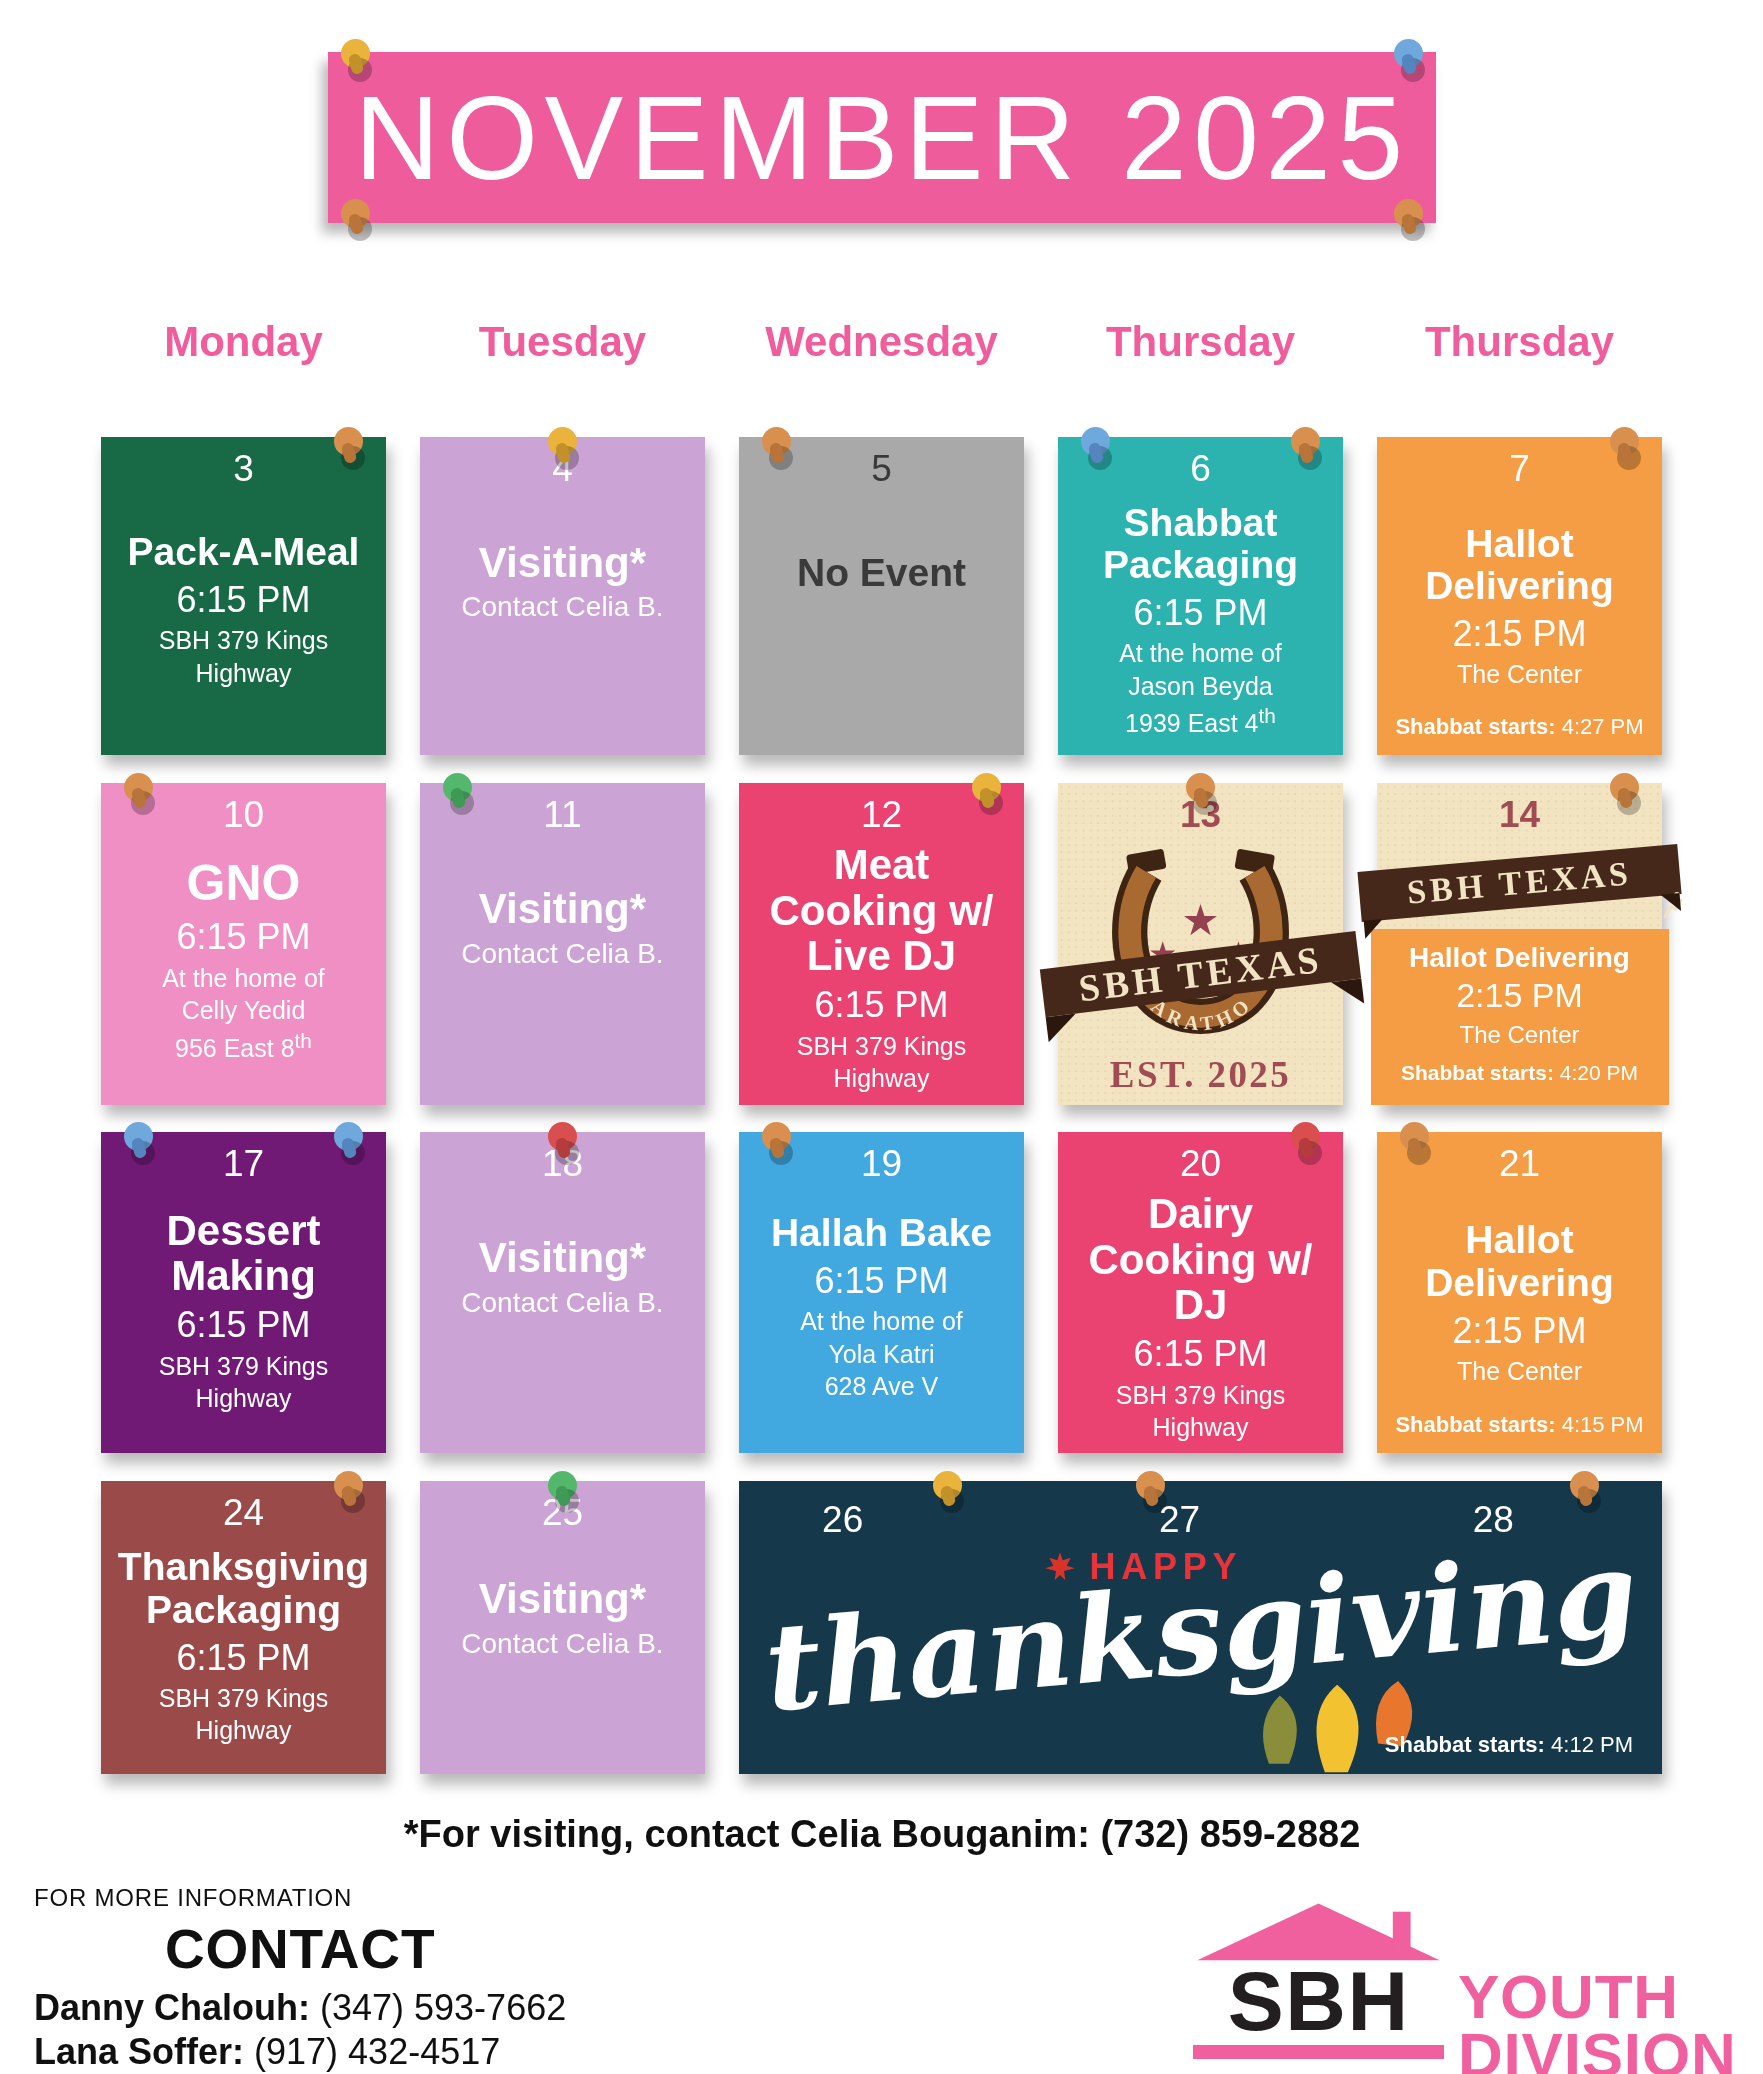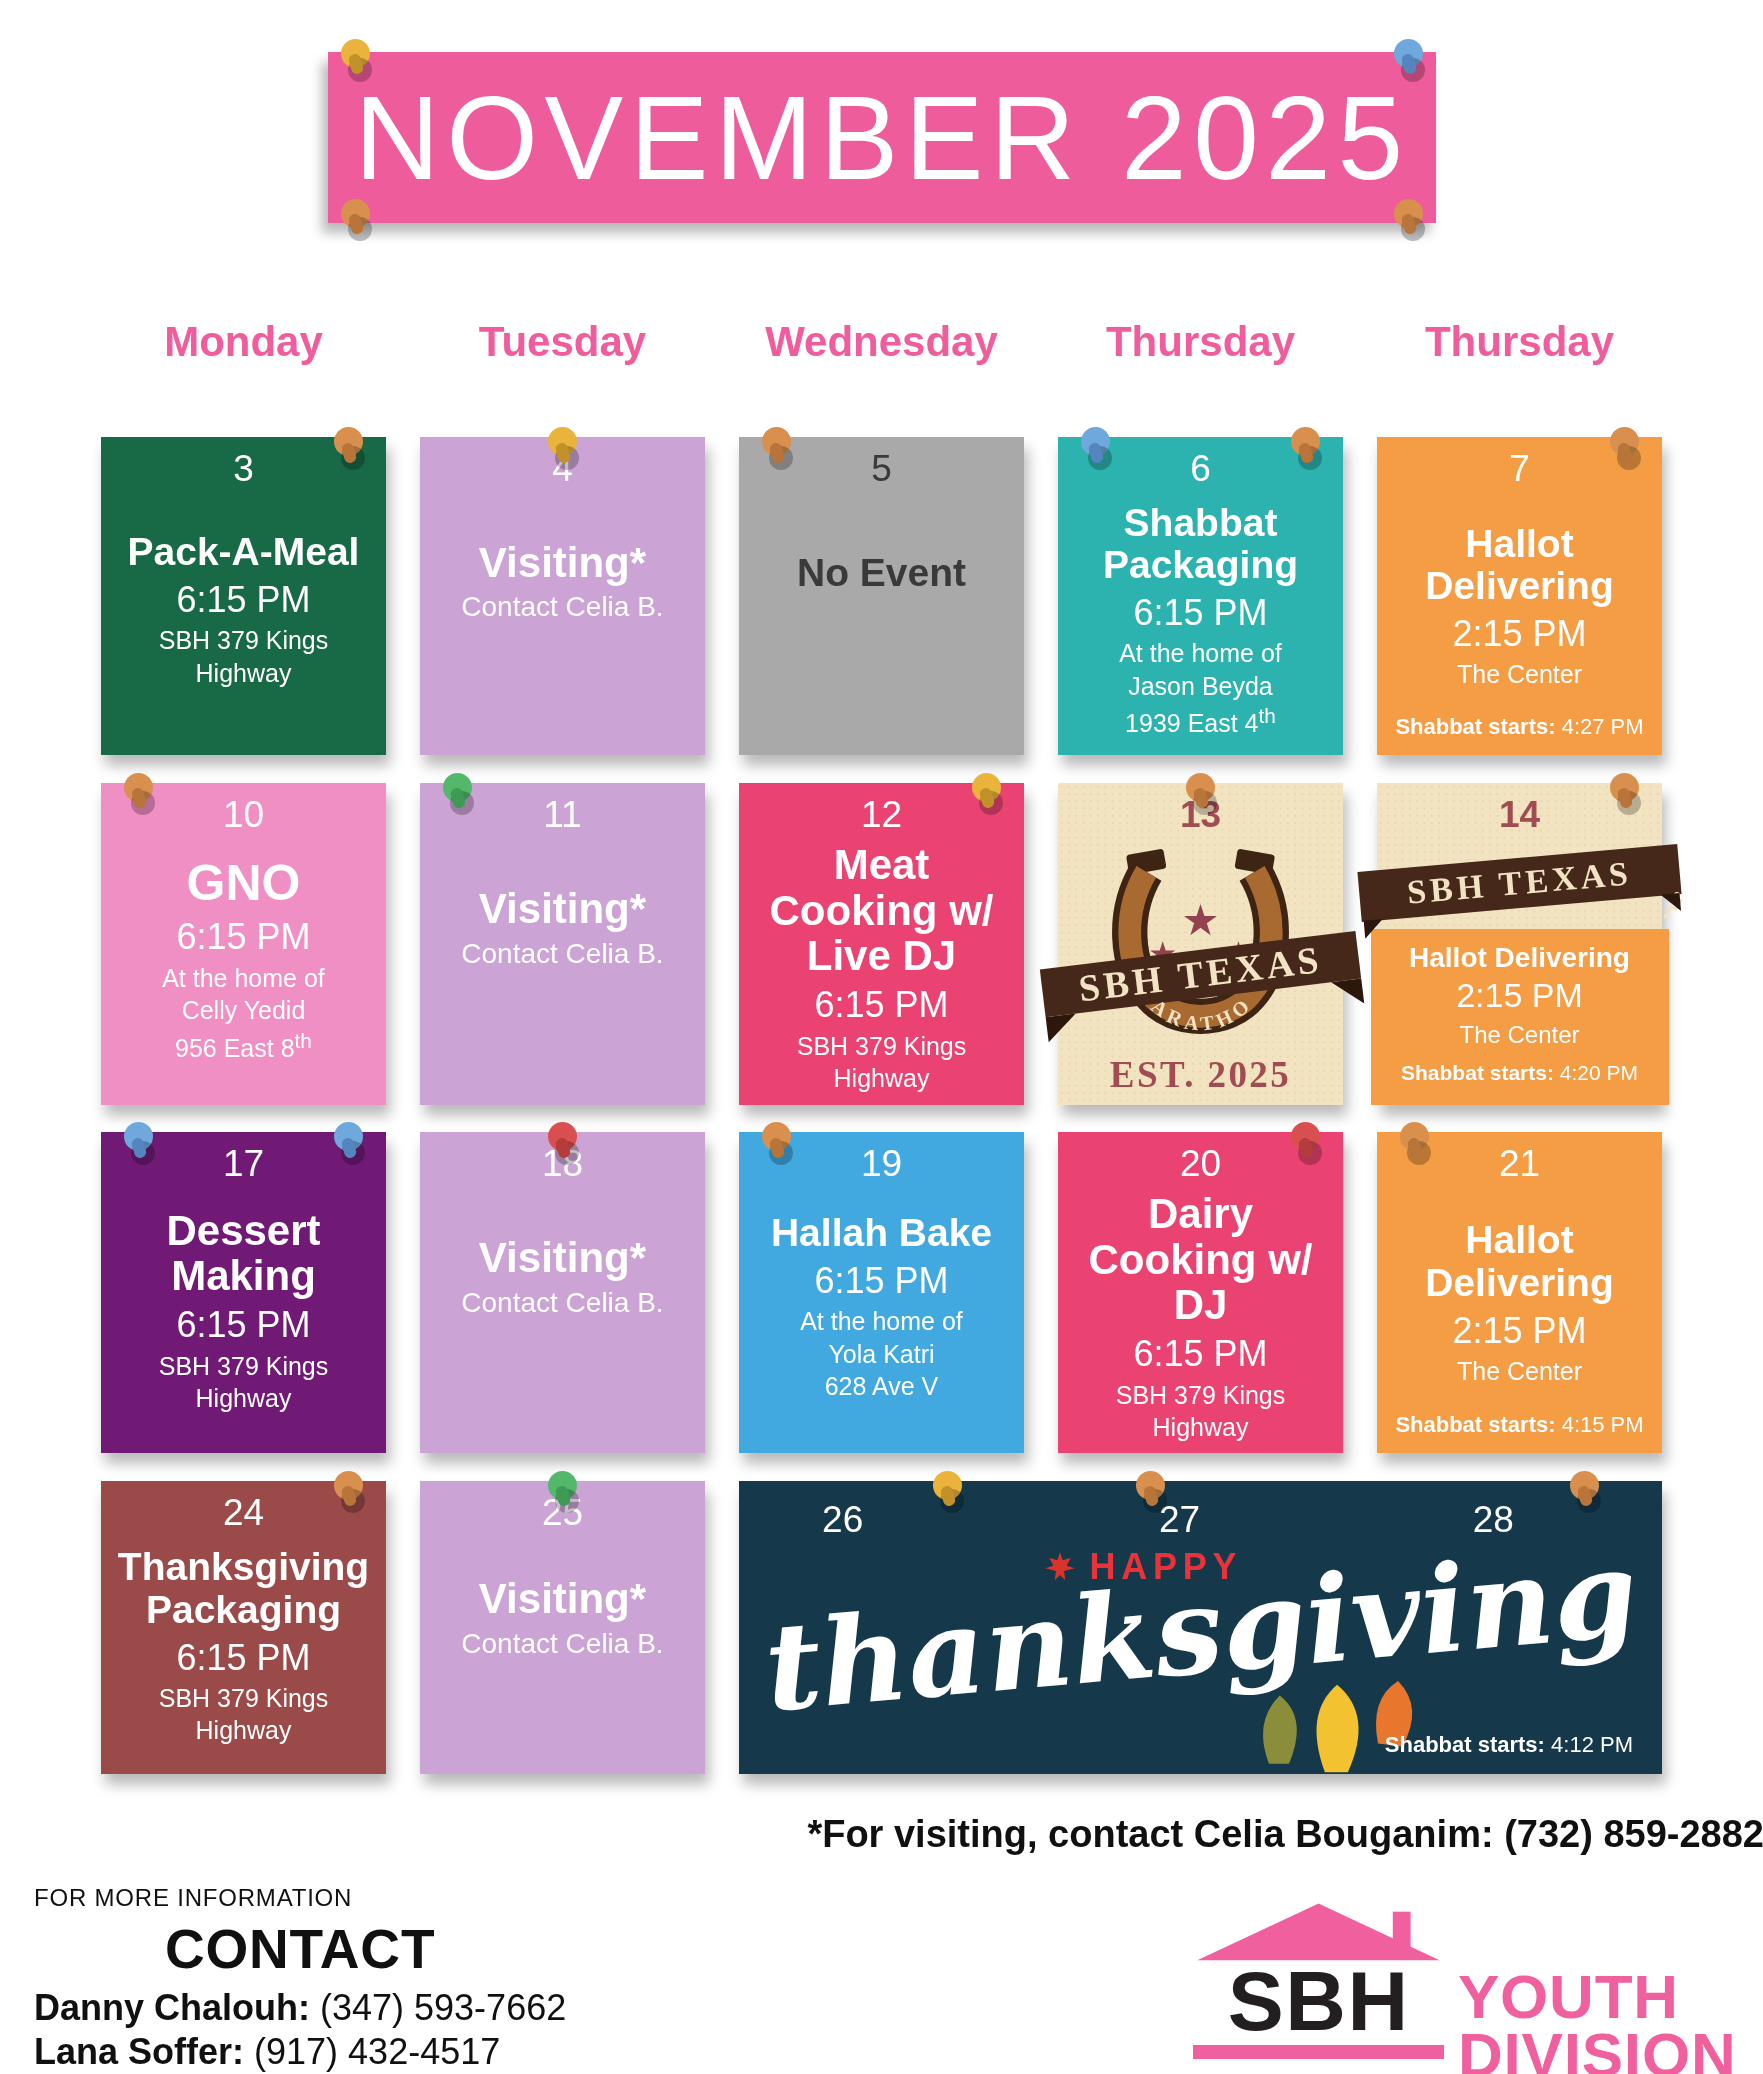--- a/index.html
+++ b/index.html
@@ -100,21 +100,21 @@
   .happy{position:absolute;left:33%;top:65px;display:flex;align-items:center;gap:14px;
          color:#E8333A;font-weight:800;font-size:36px;letter-spacing:5.7px;}
   .script{position:absolute;left:50%;top:51%;transform:translate(-50%,-50%) rotate(-5deg);
           font-family:"DejaVu Serif",serif;font-style:italic;font-weight:700;
           font-size:120px;color:#fff;white-space:nowrap;}
   .leaves{position:absolute;left:53%;top:60%;}
   .tg-shabbat{position:absolute;right:29px;bottom:16px;font-size:22px;font-weight:300;color:#fff;}
   .tg-shabbat b{font-weight:700;}
 
   
-  .footnote{position:absolute;top:1813px;left:0;width:100%;text-align:right;
+  .footnote{position:absolute;top:1813px;left:0;width:100%;text-align:center;
             color:#101010;font-size:38px;font-weight:600;}
   .contact{position:absolute;left:34px;top:1884px;color:#101010;}
   .kicker{font-size:24px;font-weight:500;letter-spacing:0.8px;}
   .contact h2{margin:4.9px 0 6.5px;font-size:55px;font-weight:900;letter-spacing:0.8px;text-align:center;}
   .cline{font-size:36px;margin:1.6px 0;}
   .cline b{font-weight:800;}
 
   .logo{position:absolute;right:27.5px;top:1902px;display:flex;align-items:flex-start;}
   .logo-left{display:flex;flex-direction:column;align-items:center;margin-right:9.7px;}
   .sbh{font-size:84px;font-weight:900;color:#231F20;line-height:0.88;letter-spacing:1.6px;}

